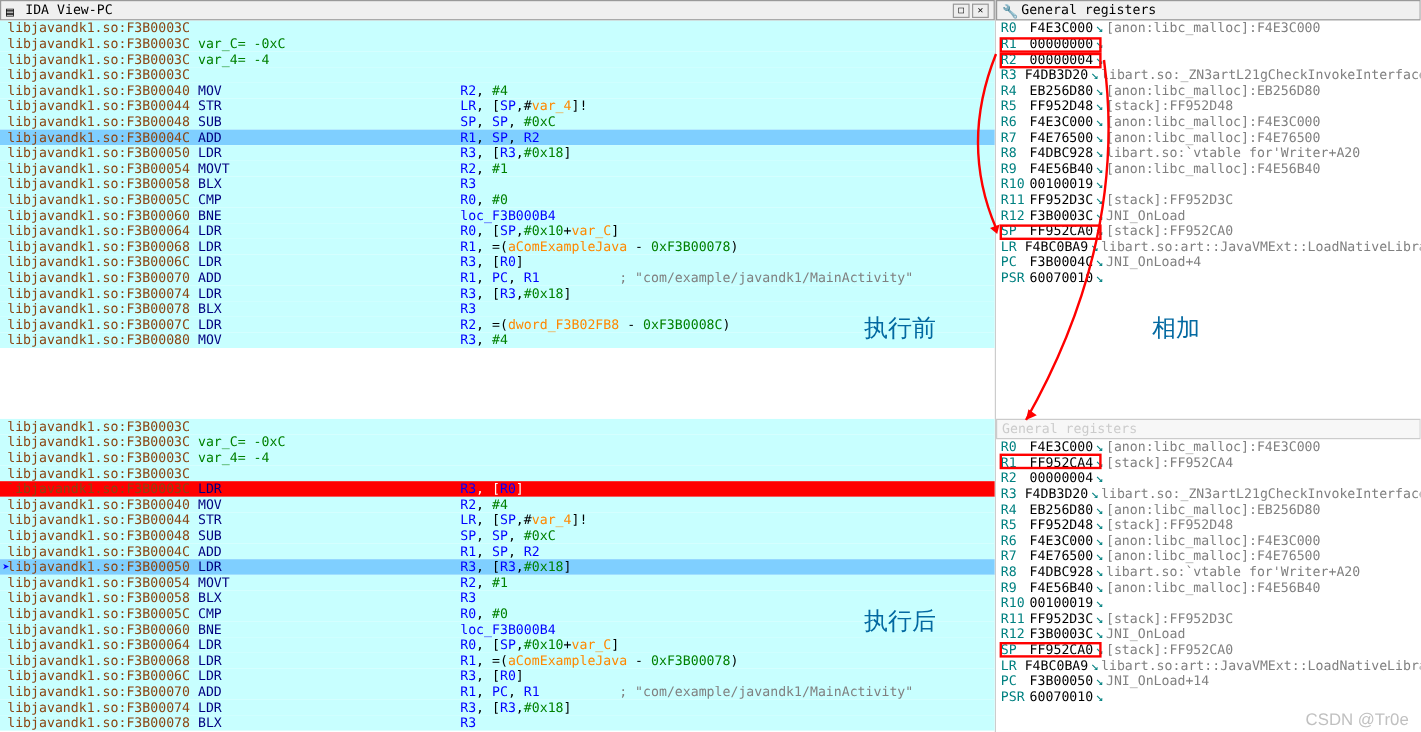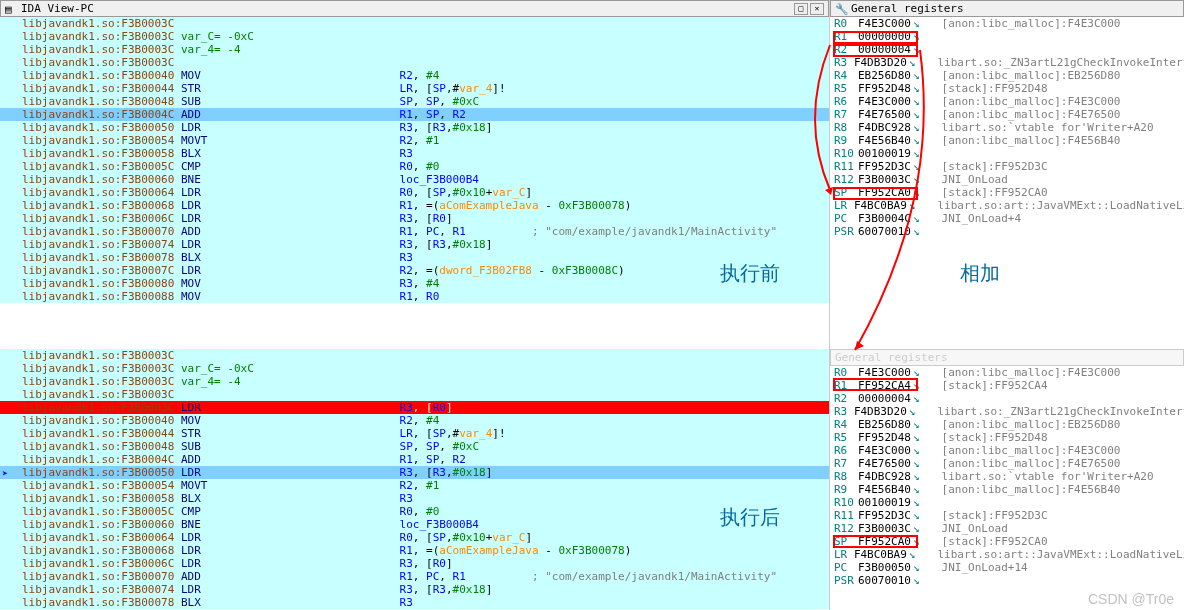--- a/index.html
+++ b/index.html
@@ -3,34 +3,34 @@
 <meta charset="utf-8">
 <style>
 *{box-sizing:border-box;margin:0;padding:0}
 body{font:11px Consolas,monospace;background:#fff;width:1184px;height:610px;overflow:hidden;position:relative}
 .container{display:flex;height:100%}
 .left{width:830px;border-right:1px solid #ccc}
 .right{width:354px;overflow:hidden}
 .title-bar{background:#f0f0f0;border:1px solid #999;padding:1px 4px;font-size:11px;display:flex;align-items:center}
 .title-bar .ico{width:12px;height:12px;margin-right:4px;display:inline-block}
 .pane{overflow:hidden}
-.line{white-space:pre;height:13px;line-height:13px;padding-left:22px}
+.line{white-space:pre;height:13px;line-height:13px;padding-left:6px}
 .cyan{background:#c8ffff}
 .red{background:#ff0000;color:#fff}
 .blue{background:#7fcfff}
 .t-nav{color:#000080}
 .t-brown{color:#8b4513}
 .t-blue{color:#0000ff}
 .t-green{color:#008000}
 .t-gray{color:#808080}
 .t-orange{color:#ff8800}
 .reg-line{white-space:pre;height:13px;line-height:13px;padding-left:4px;display:flex;align-items:center;position:relative}
 .reg-name{color:#008080;width:24px;display:inline-block}
 .reg-val{color:#000}
-.reg-anno{color:#808080;margin-left:20px}
+.reg-anno{color:#808080;margin-left:0}
 .reg-arrow{color:#008080;margin:0 2px}
 .hilite-box{position:absolute;border:2px solid red;pointer-events:none}
 .anno-text{position:absolute;color:#0369a1;font:20px 'KaiTi',serif;pointer-events:none}
 .watermark{position:absolute;right:10px;bottom:3px;color:rgba(150,150,150,.6);font:14px sans-serif}
 .bp{position:absolute;left:-2px;width:10px;height:10px;background:red;border-radius:50%}
 .arrow-blue{position:absolute;left:-8px;color:blue;font-size:10px}
 svg.overlay{position:absolute;top:0;left:0;pointer-events:none}
 .win-btns{margin-left:auto;display:flex;gap:2px}
 .win-btn{width:14px;height:12px;border:1px solid #999;background:#eee;font-size:8px;text-align:center;line-height:10px}
 </style>
@@ -62,21 +62,20 @@
         <div class="line cyan"><span class="t-brown">libjavandk1.so:F3B0005C</span> <span class="t-nav">CMP  </span>                            <span class="t-blue">R0</span>, <span class="t-green">#0</span></div>
         <div class="line cyan"><span class="t-brown">libjavandk1.so:F3B00060</span> <span class="t-nav">BNE  </span>                            <span class="t-blue">loc_F3B000B4</span></div>
         <div class="line cyan"><span class="t-brown">libjavandk1.so:F3B00064</span> <span class="t-nav">LDR  </span>                            <span class="t-blue">R0</span>, [<span class="t-blue">SP</span>,<span class="t-green">#0x10</span>+<span class="t-orange">var_C</span>]</div>
         <div class="line cyan"><span class="t-brown">libjavandk1.so:F3B00068</span> <span class="t-nav">LDR  </span>                            <span class="t-blue">R1</span>, =(<span class="t-orange">aComExampleJava</span> - <span class="t-green">0xF3B00078</span>)</div>
         <div class="line cyan"><span class="t-brown">libjavandk1.so:F3B0006C</span> <span class="t-nav">LDR  </span>                            <span class="t-blue">R3</span>, [<span class="t-blue">R0</span>]</div>
         <div class="line cyan"><span class="t-brown">libjavandk1.so:F3B00070</span> <span class="t-nav">ADD  </span>                            <span class="t-blue">R1</span>, <span class="t-blue">PC</span>, <span class="t-blue">R1</span>          <span class="t-gray">; "com/example/javandk1/MainActivity"</span></div>
         <div class="line cyan"><span class="t-brown">libjavandk1.so:F3B00074</span> <span class="t-nav">LDR  </span>                            <span class="t-blue">R3</span>, [<span class="t-blue">R3</span>,<span class="t-green">#0x18</span>]</div>
         <div class="line cyan"><span class="t-brown">libjavandk1.so:F3B00078</span> <span class="t-nav">BLX  </span>                            <span class="t-blue">R3</span></div>
         <div class="line cyan"><span class="t-brown">libjavandk1.so:F3B0007C</span> <span class="t-nav">LDR  </span>                            <span class="t-blue">R2</span>, =(<span class="t-orange">dword_F3B02FB8</span> - <span class="t-green">0xF3B0008C</span>)</div>
         <div class="line cyan"><span class="t-brown">libjavandk1.so:F3B00080</span> <span class="t-nav">MOV  </span>                            <span class="t-blue">R3</span>, <span class="t-green">#4</span></div>
-        <div class="line cyan"><span class="t-brown">libjavandk1.so:F3B00088</span> <span class="t-nav">MOV  </span>                            <span class="t-blue">R1</span>, <span class="t-blue">R0</span></div>
       </div>
     <div class="pane" id="bot-disasm" style="height:260px;position:relative">
       <span class="bp" style="top:54px;left:2px"></span>
       <span class="arrow-blue" style="top:119px;left:2px">➤</span>
     <div class="line cyan"><span class="t-brown">libjavandk1.so:F3B0003C</span> </div>
         <div class="line cyan"><span class="t-brown">libjavandk1.so:F3B0003C</span> <span class="t-green">var_C= -0xC</span>                    </div>
         <div class="line cyan"><span class="t-brown">libjavandk1.so:F3B0003C</span> <span class="t-green">var_4= -4</span>                      </div>
         <div class="line cyan"><span class="t-brown">libjavandk1.so:F3B0003C</span> </div>
         <div class="line red"><span class="t-brown">libjavandk1.so:F3B0003C</span> <span class="t-nav">LDR  </span>                            <span class="t-blue">R3</span>, [<span class="t-blue">R0</span>]</div>
         <div class="line cyan"><span class="t-brown">libjavandk1.so:F3B00040</span> <span class="t-nav">MOV  </span>                            <span class="t-blue">R2</span>, <span class="t-green">#4</span></div>

